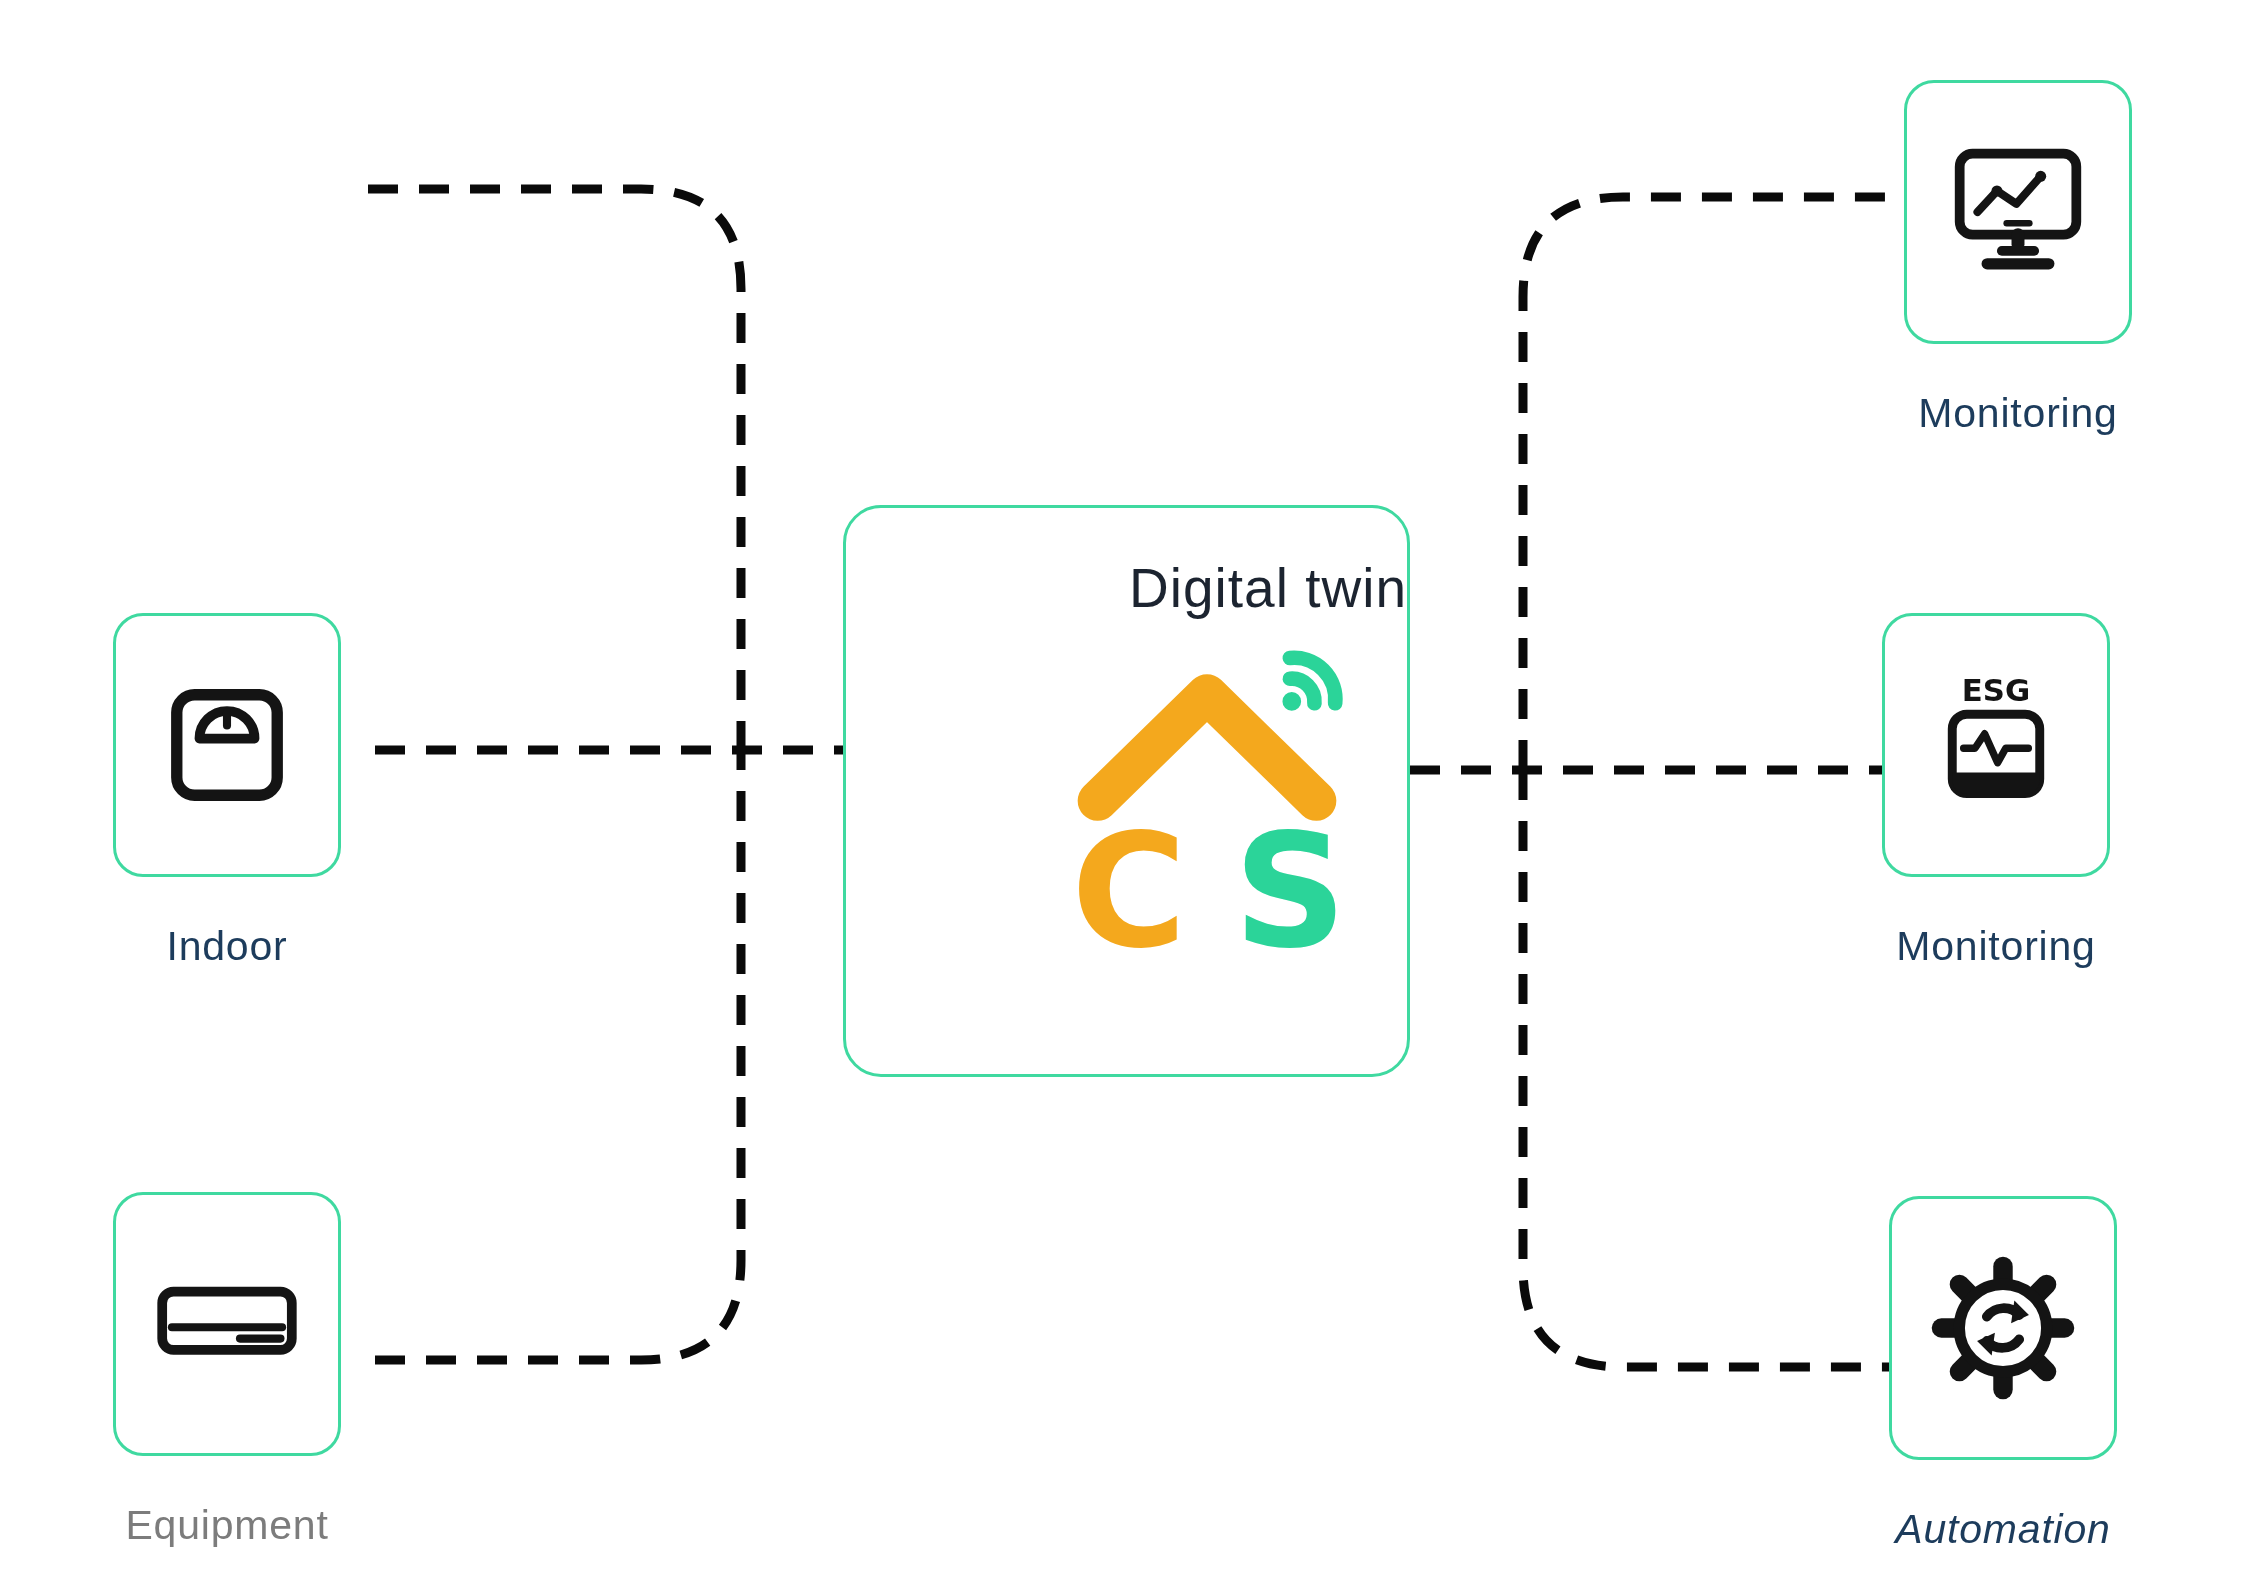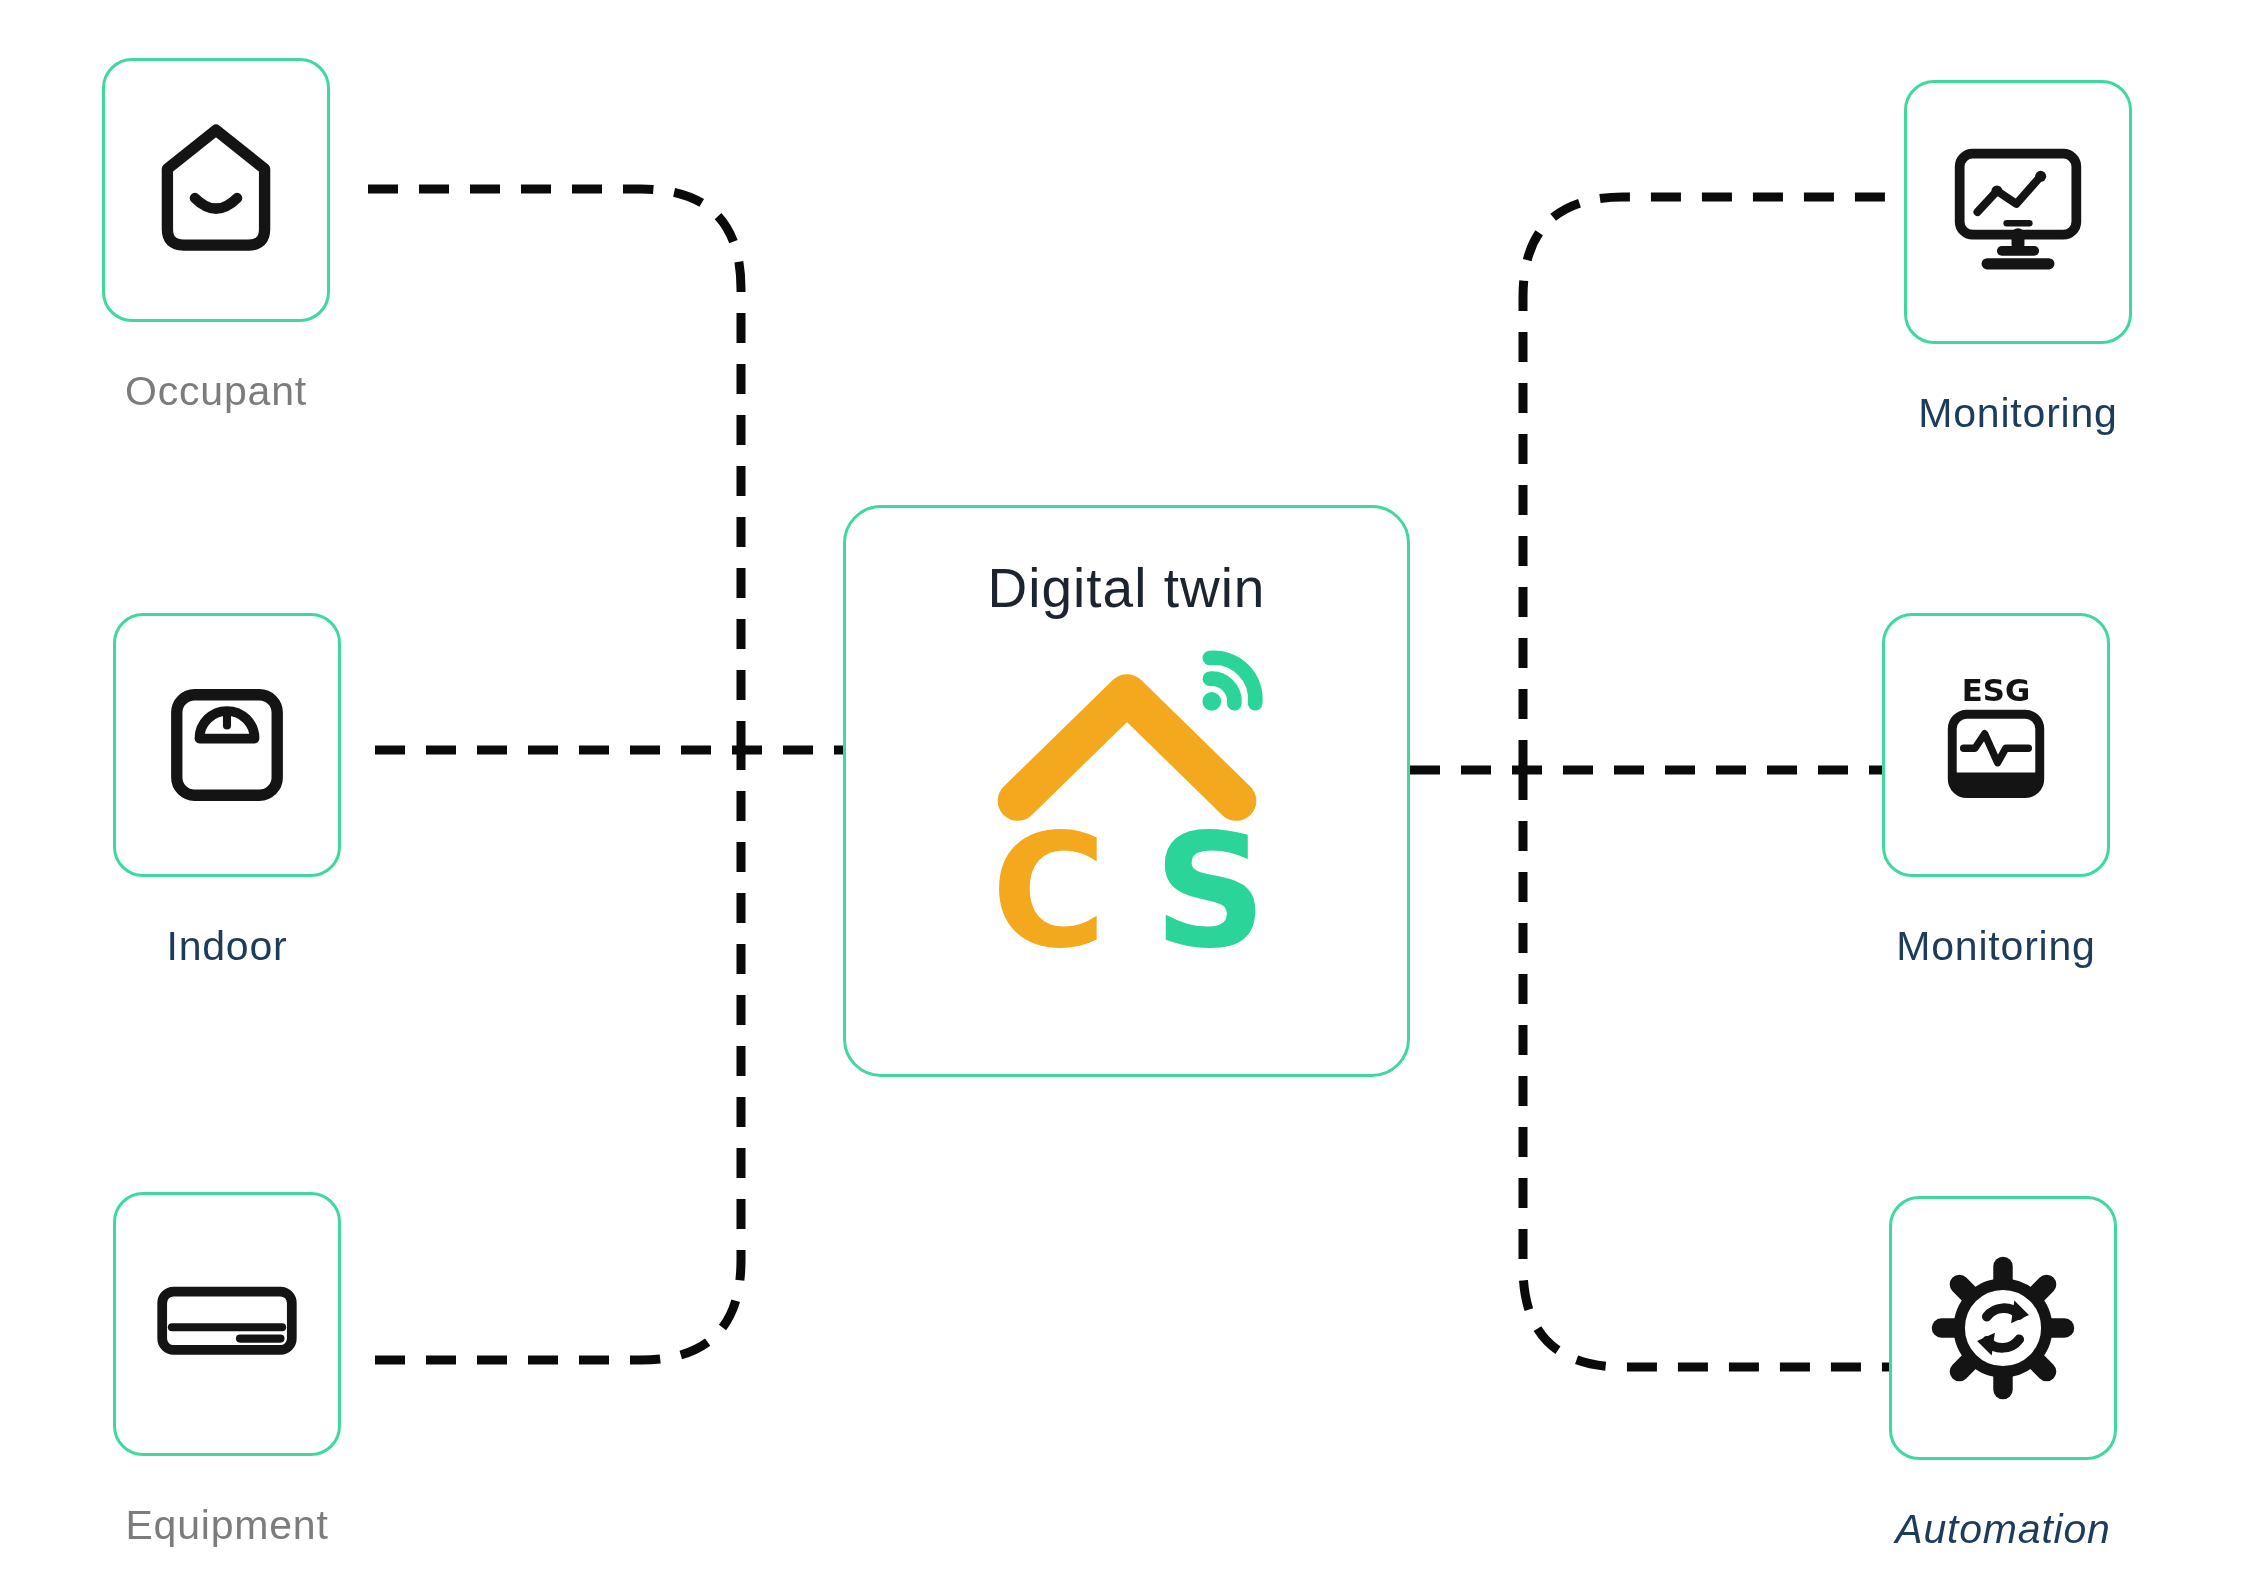--- a/index.html
+++ b/index.html
@@ -7,51 +7,40 @@
   .connectors{position:absolute;left:0;top:0;width:2246px;height:1586px;}
   .node{position:absolute;display:flex;flex-direction:column;align-items:center;}
   .icon-box{width:228px;height:264px;background:#ffffff;border:3px solid #3fd9a0;border-radius:30px;
             display:flex;align-items:center;justify-content:center;box-sizing:border-box;}
   .icon-box svg{width:162px;height:162px;}
   .node-label{margin-top:46px;font-size:41px;font-weight:500;letter-spacing:.8px;white-space:nowrap;}
   .label-navy{color:#1d3c5c;}
   .label-gray{color:#7c7c7c;}
   .center-box{position:absolute;left:843px;top:505px;width:567px;height:572px;background:#ffffff;
               border:3.5px solid #3fd9a0;border-radius:38px;box-sizing:border-box;
-              display:flex;flex-direction:column;align-items:center;padding-top:48px;}
+              display:flex;flex-direction:column;align-items:flex-end;padding-top:48px;}
   .center-title{font-size:55px;font-weight:500;color:#1c2430;letter-spacing:1px;}
   .logo-svg{width:400px;height:347px;margin-top:10px;}
 </style>
 </head>
 <body>
 
 <div class="canvas">
 
   <svg class="connectors" viewBox="0 0 2246 1586">
     <g fill="none" stroke="#0a0a0a" stroke-width="9" stroke-dasharray="30 21">
       <path d="M 368 189 H 641 Q 741 189 741 289 V 750"></path>
       <path d="M 375 750 H 843"></path>
       <path d="M 375 1360 H 641 Q 741 1360 741 1260 V 750"></path>
       <path d="M 1410 770 H 1882"></path>
       <path d="M 1523 770 V 297 Q 1523 197 1623 197 H 1886"></path>
       <path d="M 1523 770 V 1267 Q 1523 1367 1623 1367 H 1889"></path>
     </g>
   </svg>
 
-  <div class="node" style="left:102px;top:58px;">
-    <div class="icon-box">
-      <svg viewBox="0 0 100 100">
-        <g fill="none" stroke="#141414" stroke-linejoin="round" stroke-linecap="round">
-          <path stroke-width="7" d="M 50 13 L 80 37 V 74 Q 80 84 70 84 H 30 Q 20 84 20 74 V 37 Z"></path>
-          <path stroke-width="6.5" d="M 37 55 Q 50 68 63 55"></path>
-        </g>
-      </svg>
-    </div>
-    <div class="node-label label-gray">Occupant</div>
-  </div>
 
   <div class="node" style="left:113px;top:613px;text-align:center;">
     <div class="icon-box">
       <svg viewBox="0 0 100 100">
         <g fill="none" stroke="#141414" stroke-linejoin="round" stroke-linecap="round">
           <rect x="19" y="19" width="62" height="62" rx="11" stroke-width="7"></rect>
           <path stroke-width="6" d="M 33 46 A 17 17 0 0 1 67 46 Z"></path>
           <path stroke-width="5" d="M 50 30 V 38"></path>
         </g>
       </svg>

